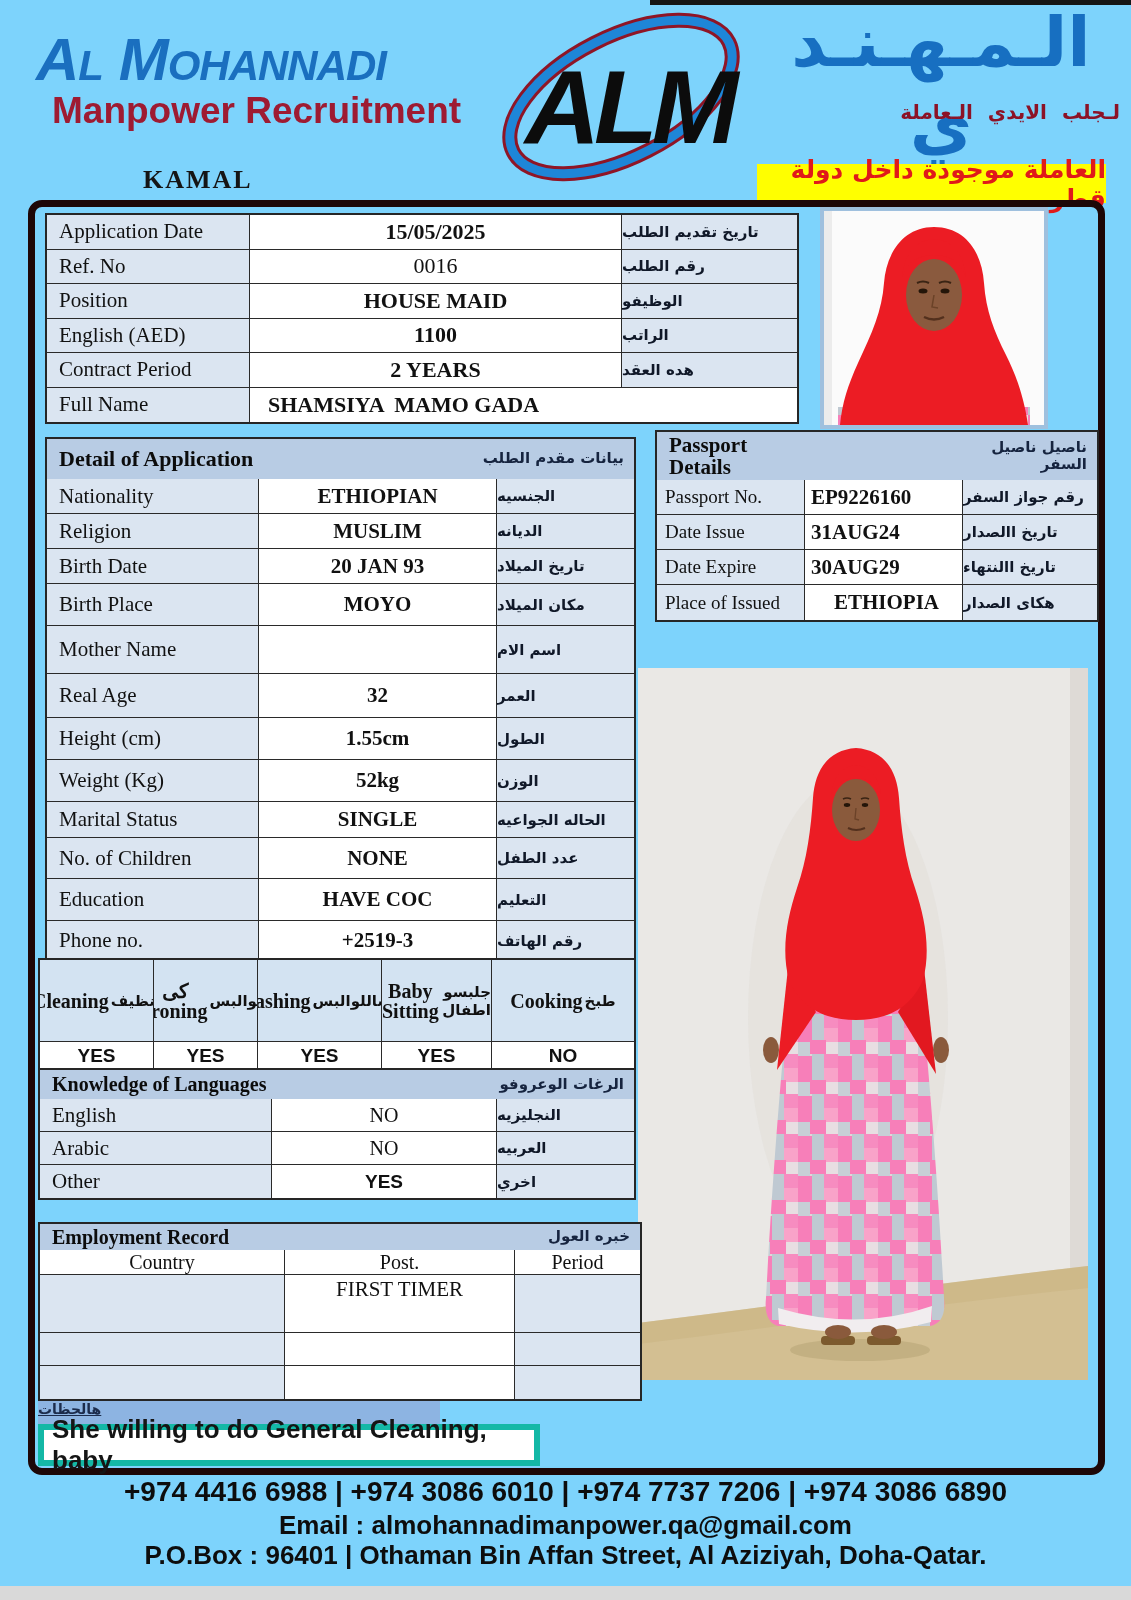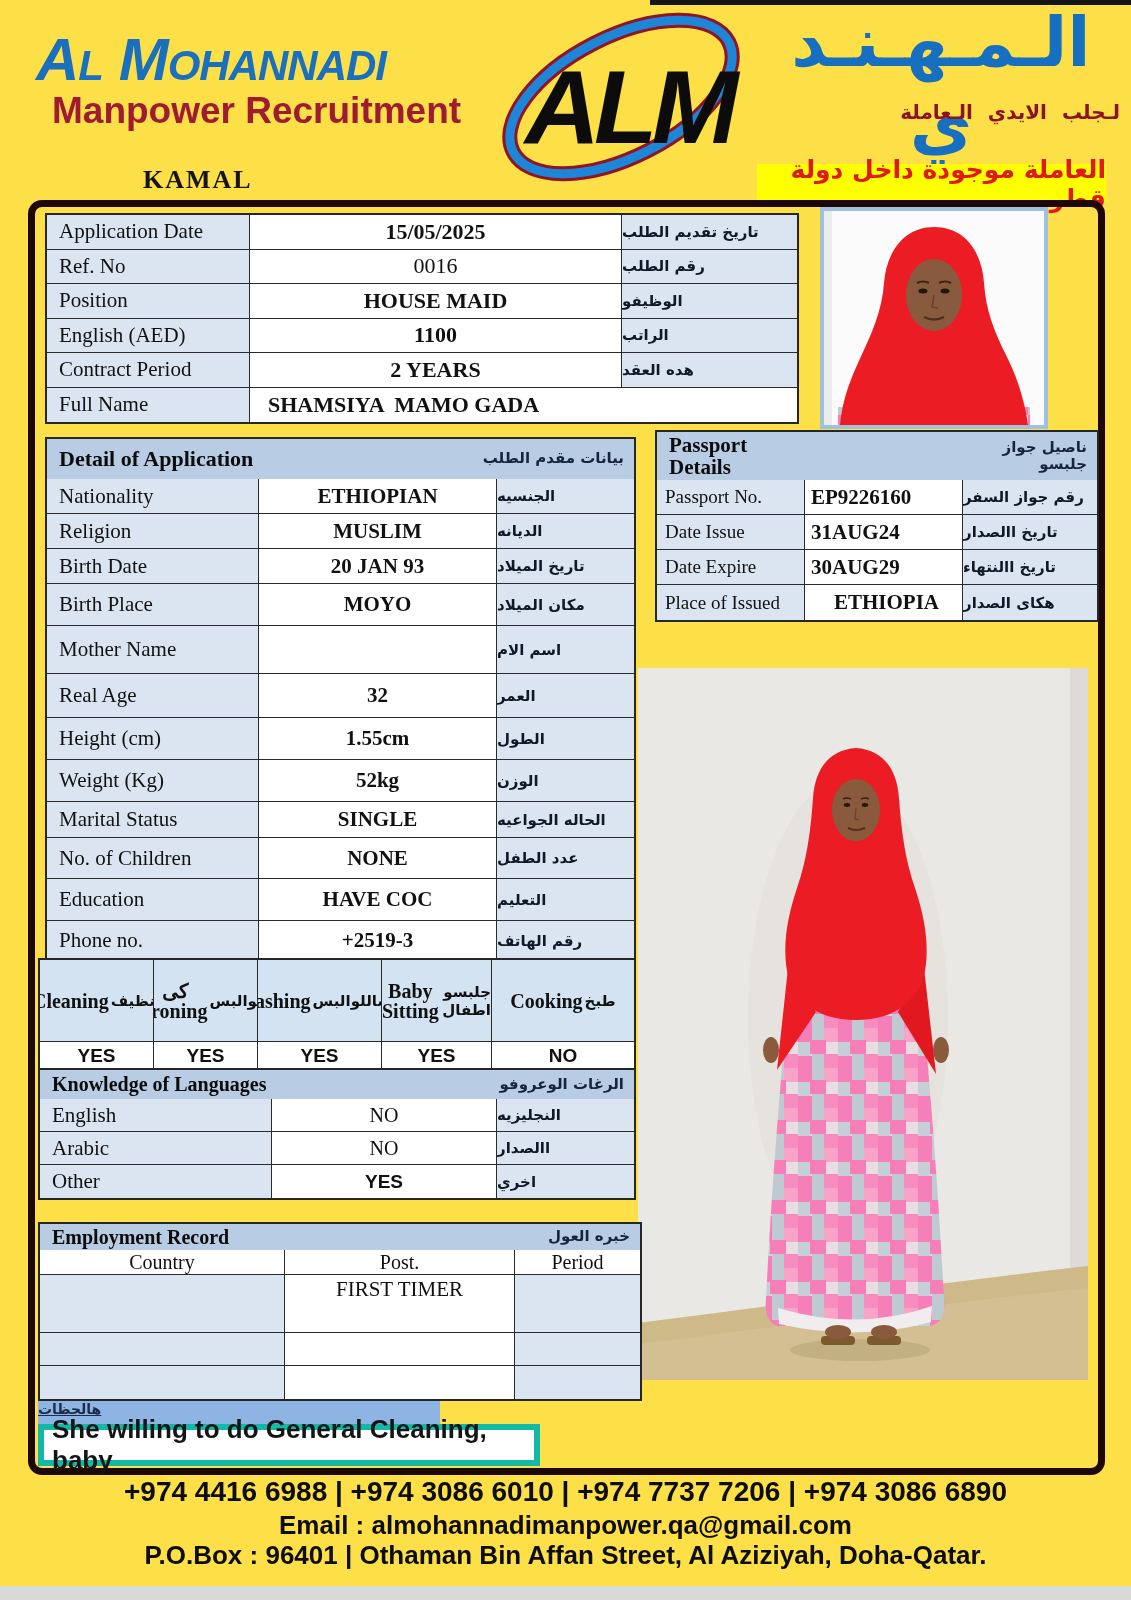--- a/index.html
+++ b/index.html
@@ -1,16 +1,16 @@
 <!DOCTYPE html>
 <html><head>
 <meta charset="utf-8">
 <style>
   html,body{margin:0;padding:0;background:#fff;}
-  .page{position:relative;width:1131px;height:1600px;background:#fde047;overflow:hidden;
+  .page{position:relative;width:1131px;height:1600px;background:#7dd3fc;overflow:hidden;
         font-family:"Liberation Serif",serif;color:#111;}
   .abs{position:absolute;}
 
   
   .top-strip{left:650px;top:0;width:481px;height:5px;background:#151515;}
   .brand{left:36px;top:30px;width:460px;font-family:"Liberation Sans",sans-serif;
          font-weight:bold;font-style:italic;font-variant:small-caps;
          font-size:60px;letter-spacing:-1px;color:#1a6fbf;line-height:1;}
   .brand-sub{left:52px;top:92px;width:440px;font-family:"Liberation Sans",sans-serif;
              font-weight:bold;font-size:37px;color:#9e1b32;line-height:1;}
@@ -243,21 +243,21 @@
     <div class="c arl nr">التعليم</div>
 
     <div class="c lbl nb">Phone no.</div>
     <div class="c val nb">+2519-3</div>
     <div class="c arl nr nb">رقم الهاتف</div>
   </div>
 
   <div class="tbl t-pass">
     <div class="c sechdr nr nb" style="grid-column:1/4">
       <span class="en" style="width:120px">Passport Details</span>
-      <span class="ar" style="width:110px">ناصيل جواز جلبسو</span>
+      <span class="ar" style="width:110px">ناصيل ناصيل السفر</span>
     </div>
     <div class="c lbl">Passport No.</div>
     <div class="c val">EP9226160</div>
     <div class="c arl nr">رقم جواز السفر</div>
 
     <div class="c lbl">Date Issue</div>
     <div class="c val">31AUG24</div>
     <div class="c arl nr">تاريخ االصدار</div>
 
     <div class="c lbl">Date Expire</div>
@@ -350,21 +350,21 @@
     <div class="c sechdr nr nb" style="grid-column:1/4">
       <span class="en">Knowledge of Languages</span>
       <span class="ar">الرغات الوعروفو</span>
     </div>
     <div class="c lbl">English</div>
     <div class="c val">NO</div>
     <div class="c arl nr">النجليزيه</div>
 
     <div class="c lbl">Arabic</div>
     <div class="c val">NO</div>
-    <div class="c arl nr">االصدار</div>
+    <div class="c arl nr">العربيه</div>
 
     <div class="c lbl nb">Other</div>
     <div class="c val ys nb">YES</div>
     <div class="c arl nr nb">اخري</div>
   </div>
 
   <div class="tbl t-emp">
     <div class="c sechdr nr nb" style="grid-column:1/4">
       <span class="en">Employment Record</span>
       <span class="ar">خبره العول</span>

